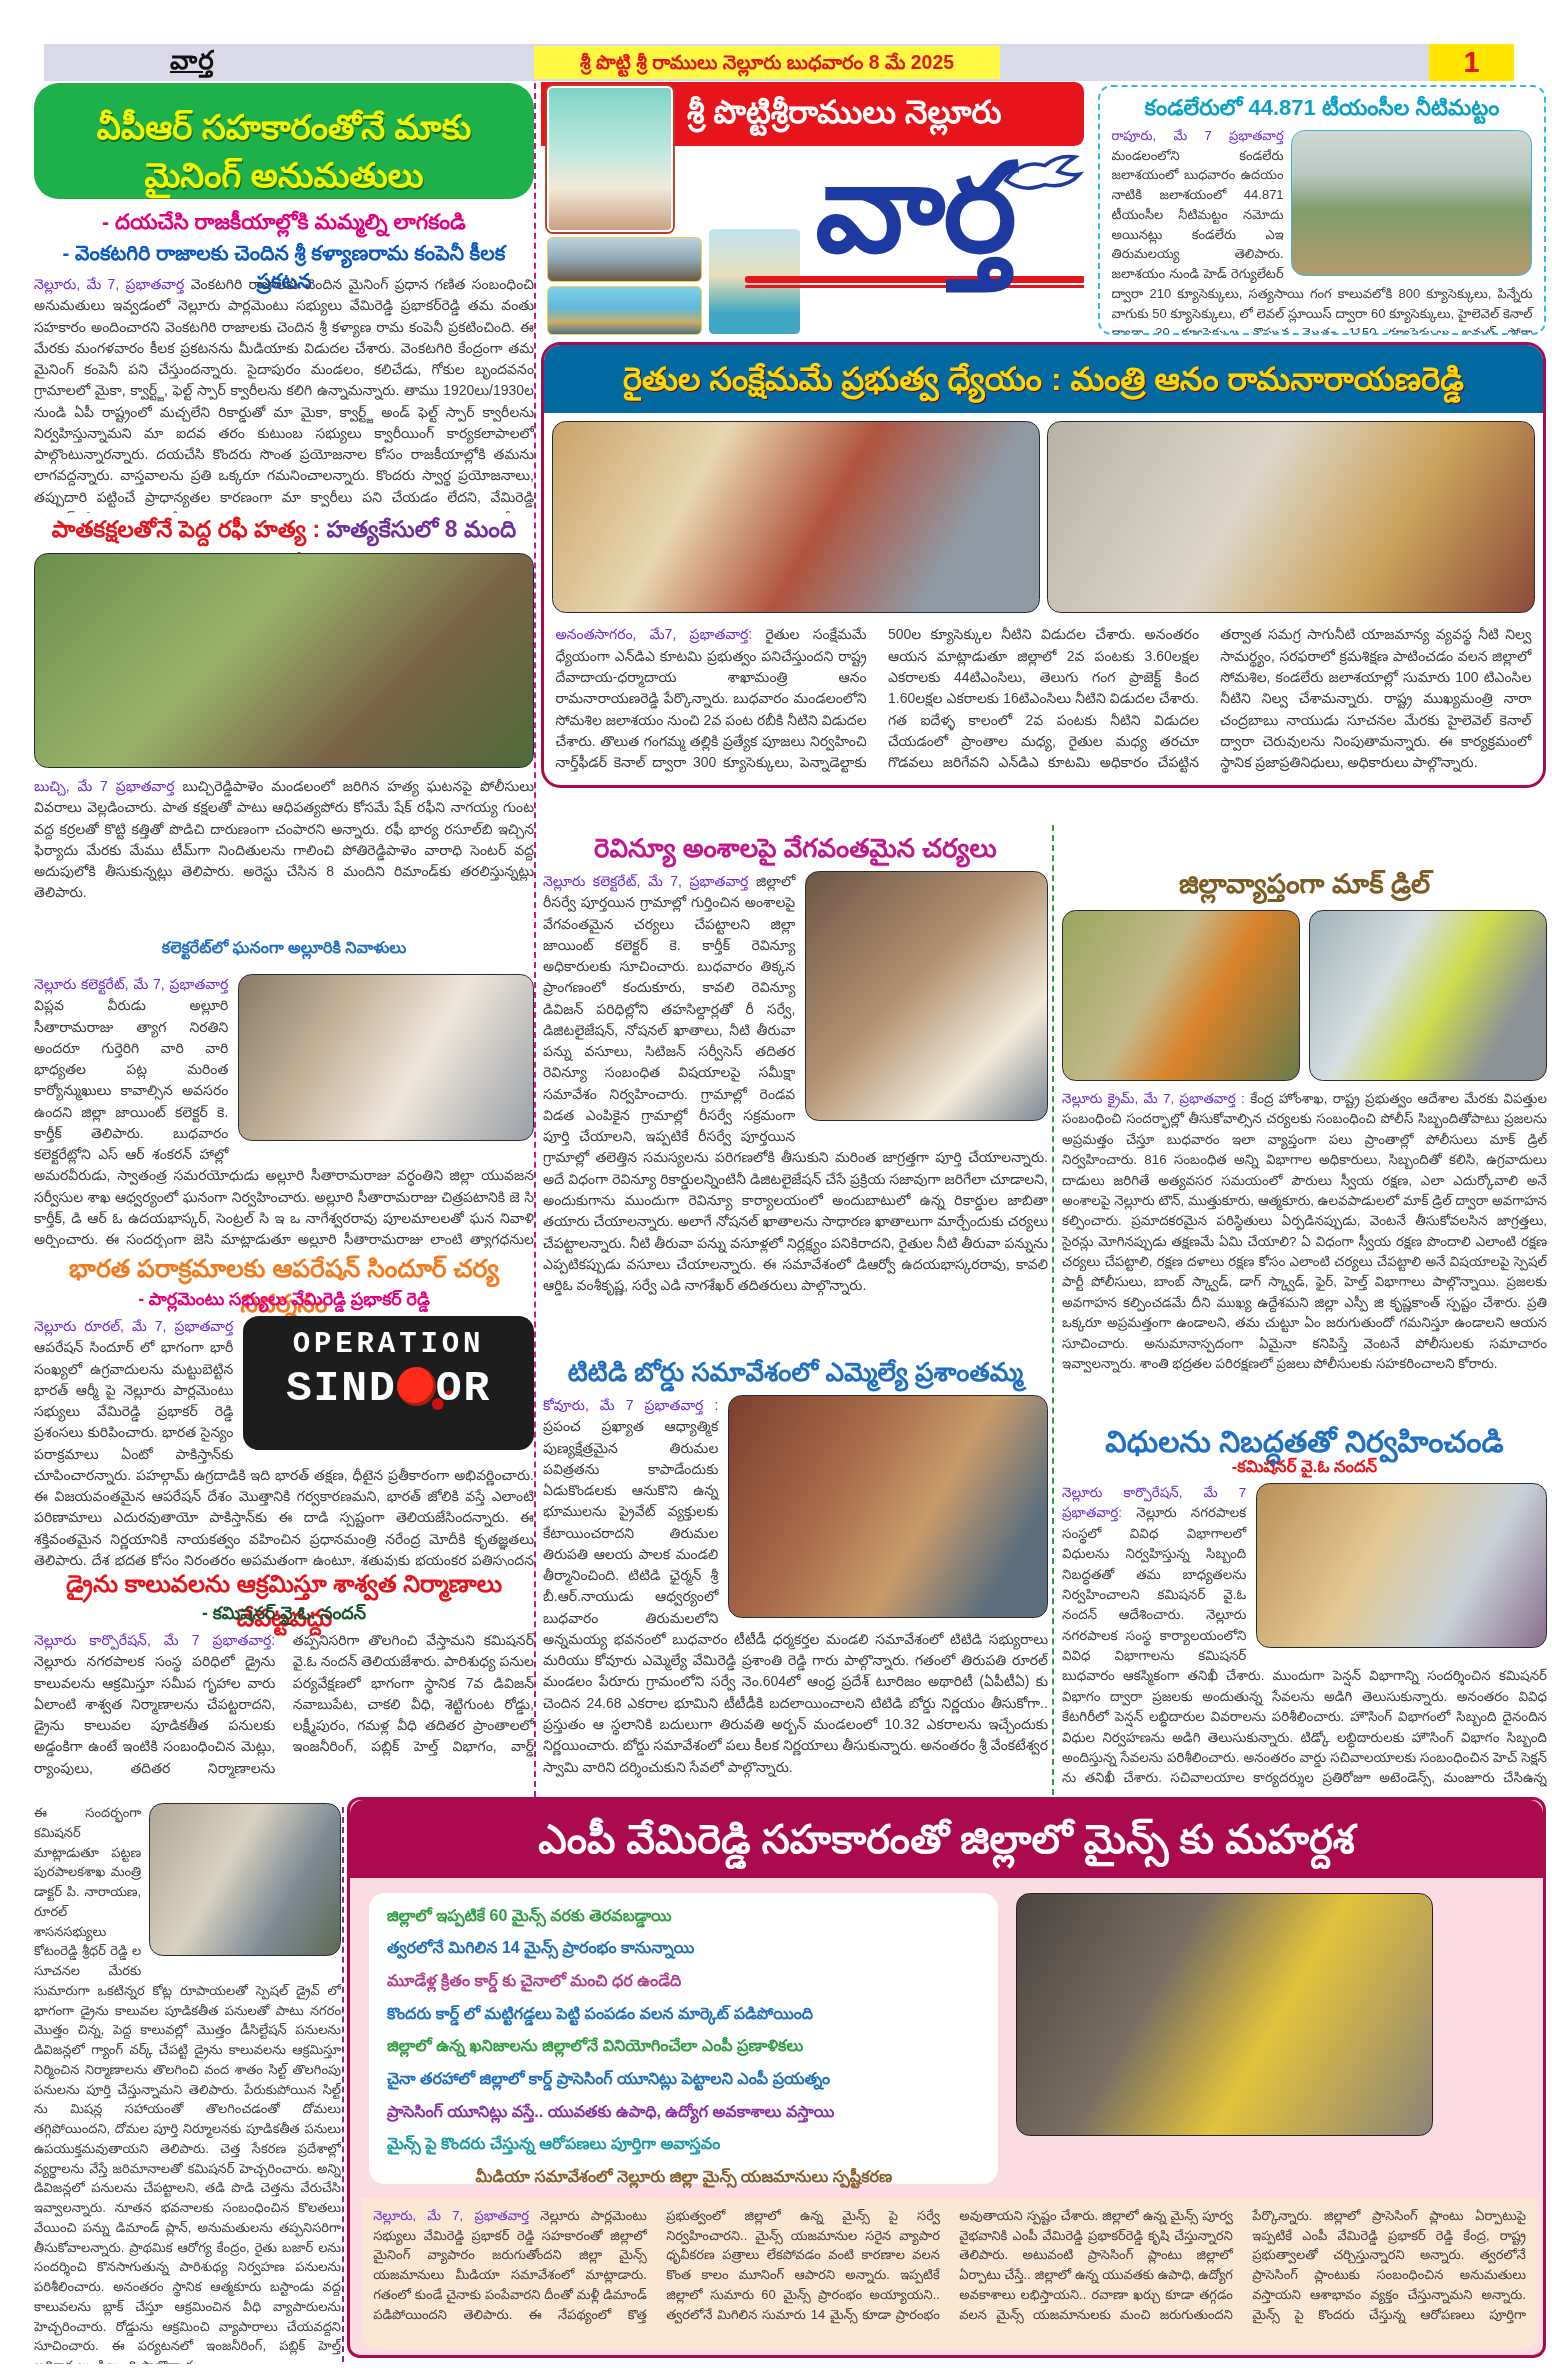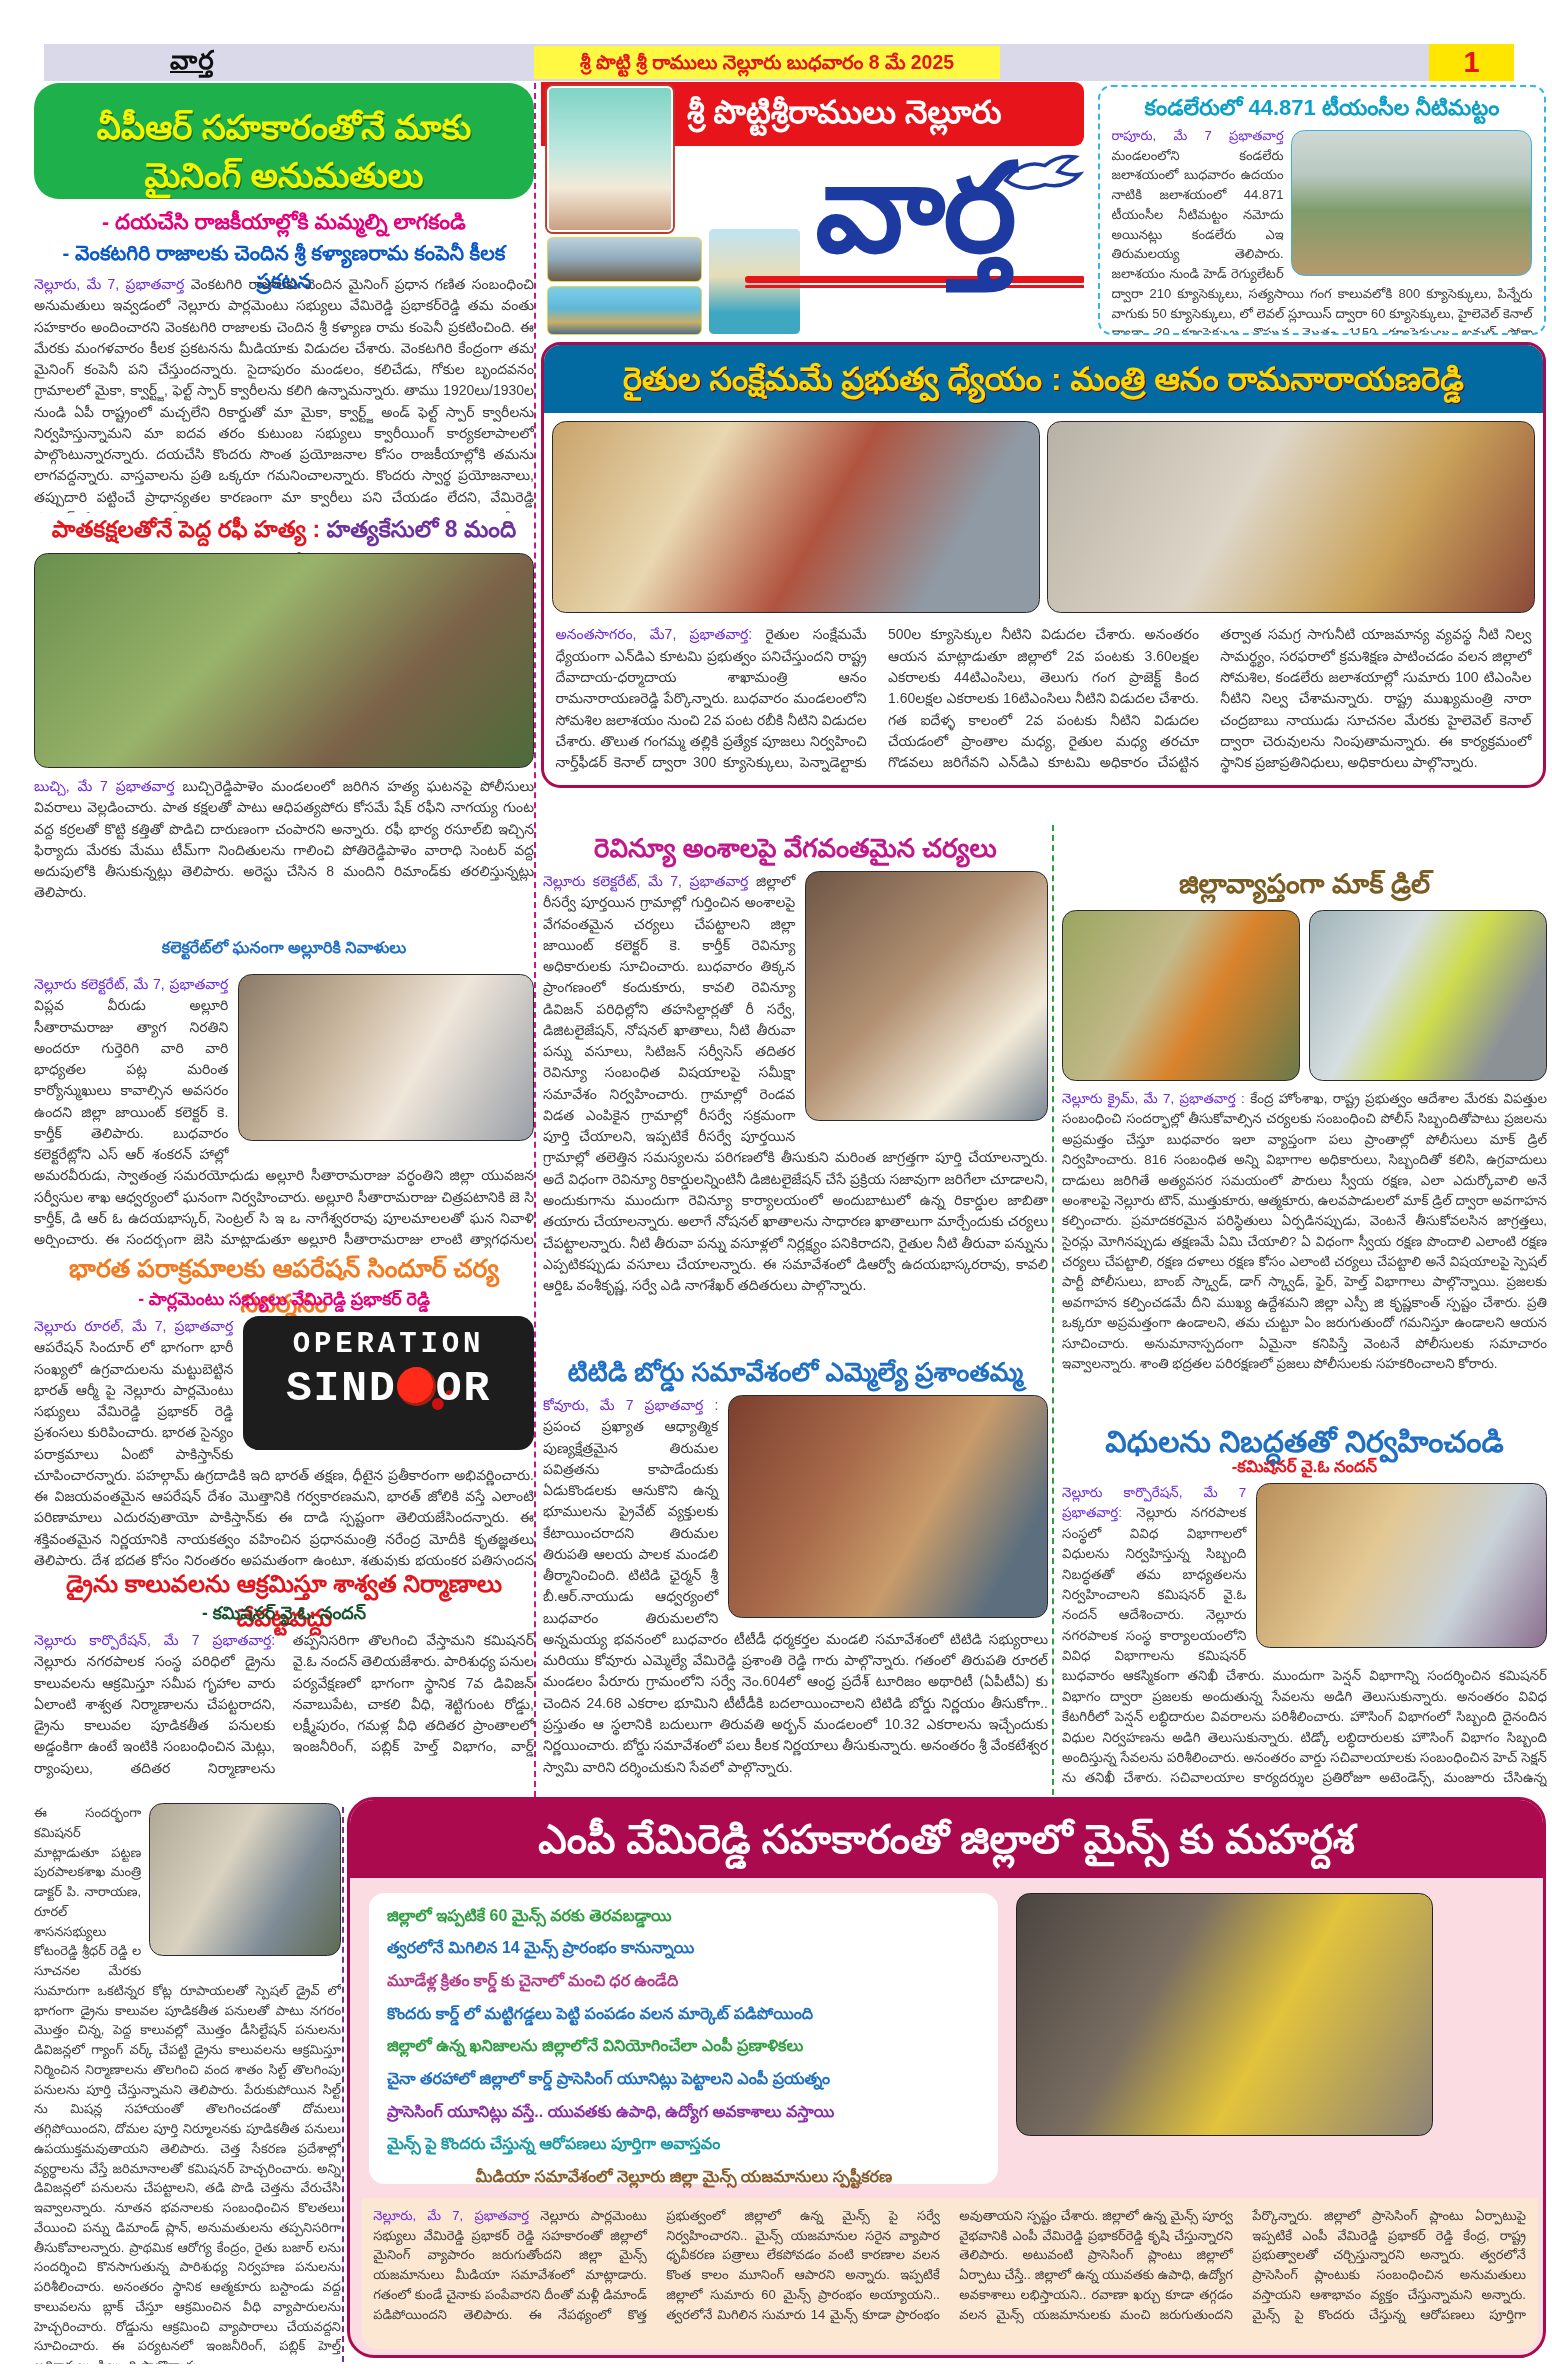--- a/index.html
+++ b/index.html
@@ -69,27 +69,27 @@
 
   
   .banner { border:3.9px solid #ac0a4e; border-radius:19.4px; background:#fff; }
   .banner-head { background:#0369a1; height:68px; text-align:center; }
   .banner-head span { color:#ffd800; font-weight:bold; font-size:32px; line-height:68px; text-shadow:1px 1px 0 #5e0028; }
   .banner-photos { display:flex; gap:7.8px; padding:7.8px; }
   .banner-photos .ph { flex:1; height:192px; }
   .banner-body { padding:3.9px 11.6px; column-count:3; column-gap:21.3px; }
 
   
-  .mines { border:3.9px solid #ac0a4e; border-radius:27px; background:#fbdce2; }
+  .mines { border:3.9px solid #ac0a4e; border-radius:13px; background:#fbdce2; }
   .mines-head { background:#ac0a4e; height:78px; text-align:center; border-radius:13.6px 13.6px 0 0; }
   .mines-head span { color:#ffffff; font-weight:bold; font-size:40px; line-height:78px; }
   .bullets { position:absolute; left:19.4px; top:93px; width:629px; height:291px; background:#ffffff; border-radius:15.5px; padding:13.6px 17.5px; }
   .bullets div { font-weight:bold; font-size:16px; margin-bottom:10.7px; }
   .bullets div:nth-child(1){color:#2f9e41;} .bullets div:nth-child(2){color:#1f6fc0;}
-  .bullets div:nth-child(3){color:#b43e8e;font-family:Liberation Serif, serif;} .bullets div:nth-child(4){color:#1f6fc0;}
+  .bullets div:nth-child(3){color:#b43e8e;} .bullets div:nth-child(4){color:#1f6fc0;}
   .bullets div:nth-child(5){color:#2f9e41;} .bullets div:nth-child(6){color:#1f6fc0;}
   .bullets div:nth-child(7){color:#8c2fa8;} .bullets div:nth-child(8){color:#1899a8;}
   .bullets div:nth-child(9){color:#8a5a2a; text-align:center;}
   .mines-body { position:absolute; left:11.6px; top:398px; width:1176px; height:151px; background:#fbe7d2; border-radius:0 0 15.5px 15.5px; padding:7.8px 11.6px; column-count:4; column-gap:19.4px; }
   .mines-body .bodytx, .mines-body { font-size:13px; }
 
   
   .sindoor { background:#1d1d1d; border-radius:15.5px; color:#fff; text-align:center; padding-top:11.6px; position:relative; }
   .sindoor .t1 { font-family:"Liberation Mono","DejaVu Sans Mono",monospace; font-weight:bold; font-size:29px; letter-spacing:3.9px; }
   .sindoor .t2 { font-family:"Liberation Mono","DejaVu Sans Mono",monospace; font-weight:bold; font-size:43px; letter-spacing:1.9px; margin-top:3.9px; }

